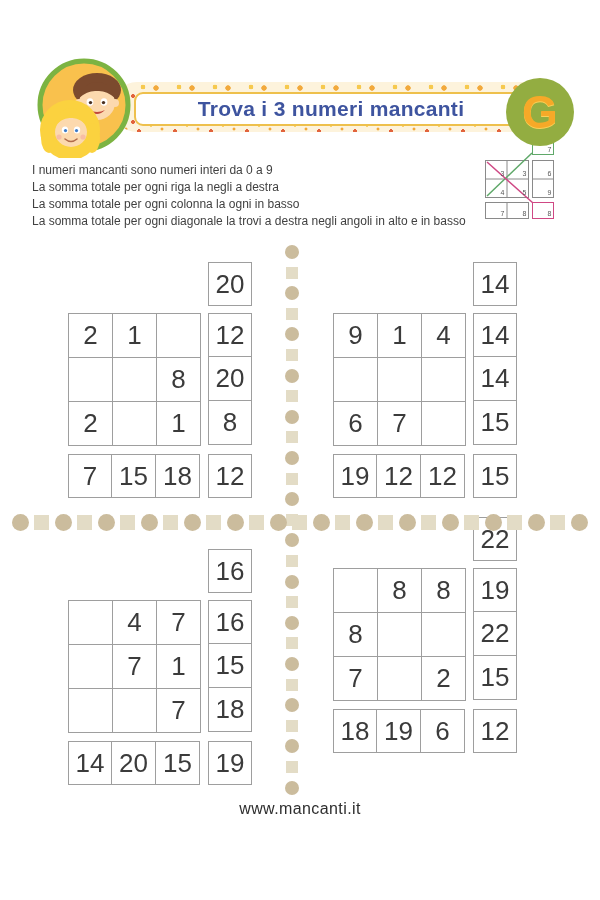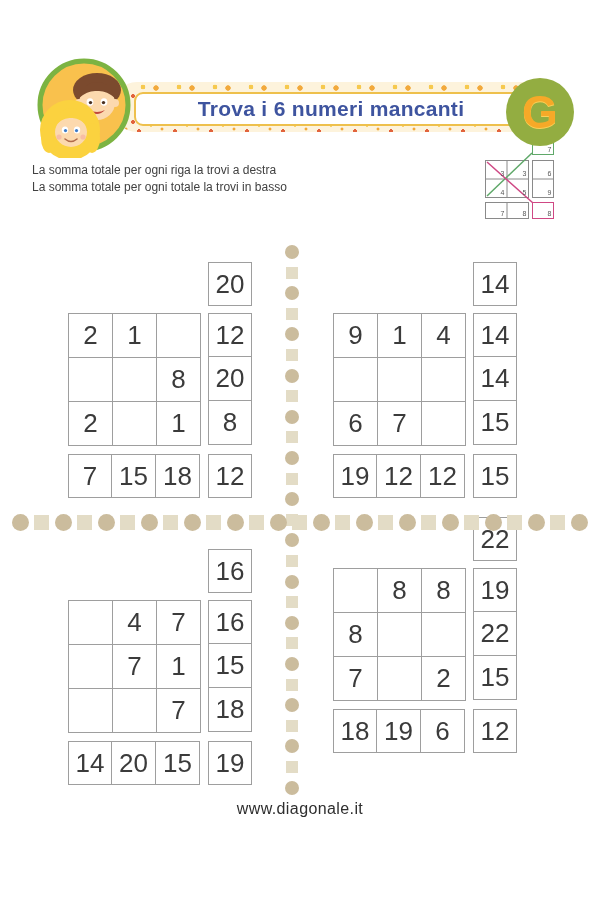--- a/index.html
+++ b/index.html
@@ -90,31 +90,33 @@
     <ellipse cx="43" cy="72" rx="3.2" ry="3.6" fill="#ffffff"></ellipse>
     <circle cx="31.5" cy="72.6" r="1.6" fill="#3d7cc9"></circle>
     <circle cx="42.5" cy="72.6" r="1.6" fill="#3d7cc9"></circle>
     <circle cx="25" cy="79" r="2.6" fill="#f5b0a0" opacity="0.7"></circle>
     <circle cx="49" cy="79" r="2.6" fill="#f5b0a0" opacity="0.7"></circle>
     <path d="M31,81 Q37,86 43,81" fill="none" stroke="#b06a4a" stroke-width="1.6" stroke-linecap="round"></path>
   </svg>
 
   <div class="banner">
     <div class="banner-inner">
-      <span class="banner-title">Trova i 6 numeri mancanti</span>
+      <span class="banner-title">Trova i 3 numeri mancanti</span>
     </div>
   </div>
 
   <div class="g-badge">
     <span>G</span>
   </div>
 
   <div class="instructions">
-    <div>La somma totale per ogni riga la trovi a destra</div>
-    <div>La somma totale per ogni totale la trovi in basso</div>
+    <div>I numeri mancanti sono numeri interi da 0 a 9</div>
+    <div>La somma totale per ogni riga la negli a destra</div>
+    <div>La somma totale per ogni colonna la ogni in basso</div>
+    <div>La somma totale per ogni diagonale la trovi a destra negli angoli in alto e in basso</div>
   </div>
 
   <svg class="example" width="105" height="95" viewBox="0 0 105 95">
 
     <rect x="57.5" y="2.5" width="21" height="16" fill="#ffffff" stroke="#5fa869"></rect>
 
     <rect x="10.5" y="24.5" width="43" height="37" fill="#ffffff" stroke="#8a8a8a"></rect>
     <line x1="32" y1="24.5" x2="32" y2="61.5" stroke="#8a8a8a"></line>
     <line x1="10.5" y1="43" x2="53.5" y2="43" stroke="#8a8a8a"></line>
 
@@ -297,15 +299,15 @@
       <div class="dot-s" style="height: 15px; width: 15px; left: 401px; top: 1px;"></div>
       <div class="dot-c" style="height: 17px; width: 17px; left: 421.5px; top: 0px;"></div>
       <div class="dot-s" style="height: 15px; width: 15px; left: 444px; top: 1px;"></div>
       <div class="dot-c" style="height: 17px; width: 17px; left: 464.5px; top: 0px;"></div>
       <div class="dot-s" style="height: 15px; width: 15px; left: 487px; top: 1px;"></div>
       <div class="dot-c" style="height: 17px; width: 17px; left: 507.5px; top: 0px;"></div>
       <div class="dot-s" style="height: 15px; width: 15px; left: 530px; top: 1px;"></div>
       <div class="dot-c" style="height: 17px; width: 17px; left: 550.5px; top: 0px;"></div>
     </div>
 
-  <div class="footer">www.diagonale.it</div>
+  <div class="footer">www.mancanti.it</div>
 
 </div>
 
 </body></html>

